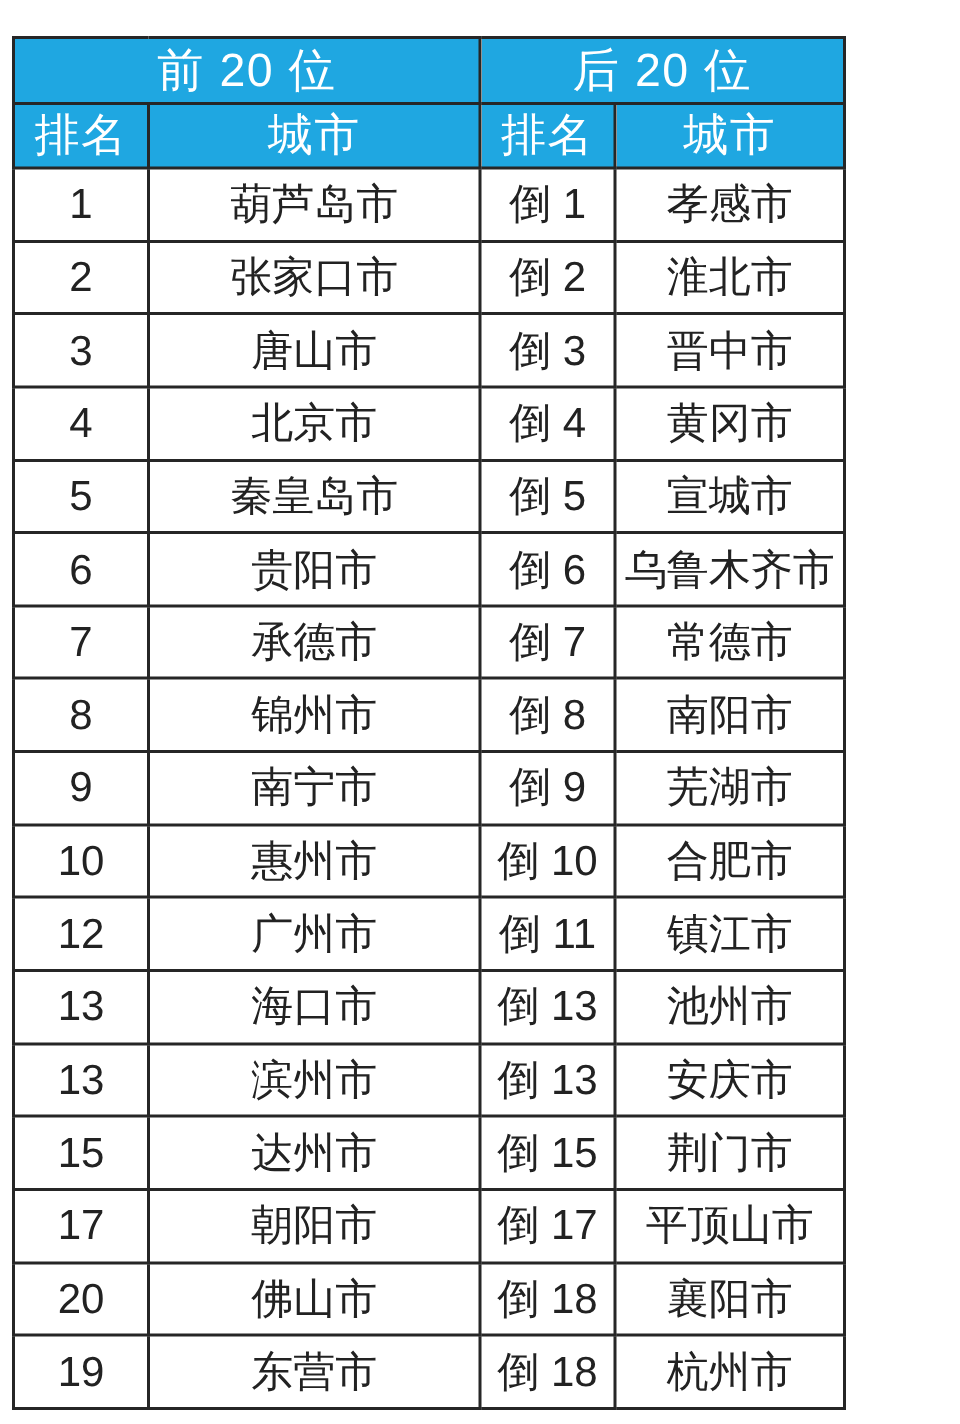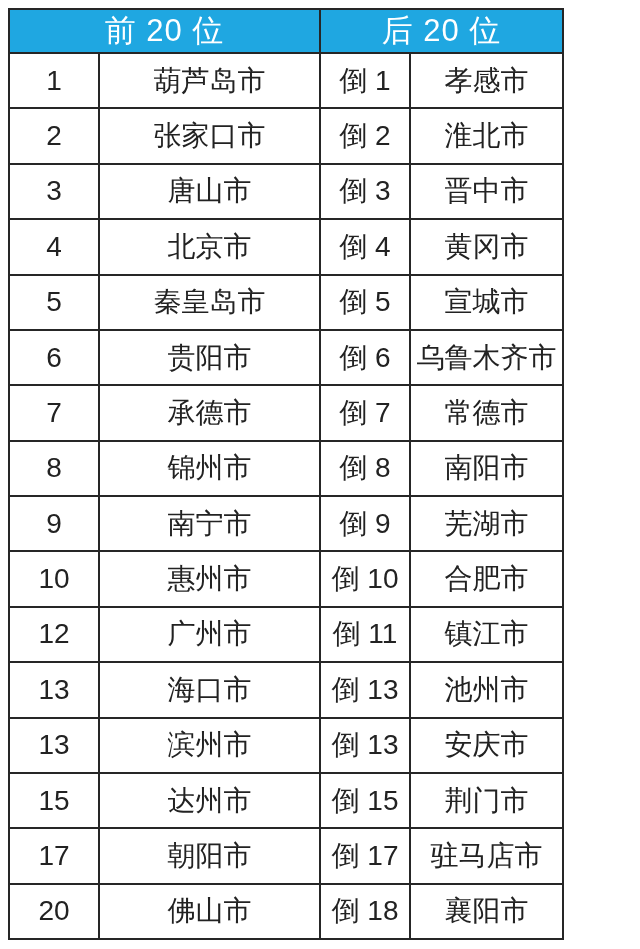--- a/index.html
+++ b/index.html
@@ -6,21 +6,21 @@
   body {
     width: 640px;
     height: 949px;
     background: #ffffff;
     font-family: "Liberation Sans", "DejaVu Sans", sans-serif;
   }
   .page {
     box-sizing: border-box;
     width: 572px;
     height: 949px;
-    padding: 8px 8px 9px 8px;
+    padding: 24px 8px 9px 8px;
     background: #ffffff;
   }
   table.rank-table {
     width: 100%;
     height: 100%;
     border-collapse: collapse;
     table-layout: fixed;
   }
   .rank-table th, .rank-table td {
     border: 2px solid var(--border, #262626);
@@ -53,20 +53,26 @@
     <colgroup>
       <col style="width:90px">
       <col style="width:221px">
       <col style="width:90px">
       <col>
     </colgroup>
     <thead>
       <tr class="group-row">
         <th colspan="2">前 20 位</th>
         <th colspan="2">后 20 位</th>
+      </tr>
+      <tr class="col-row">
+        <th>排名</th>
+        <th>城市</th>
+        <th>排名</th>
+        <th>城市</th>
       </tr>
     </thead>
     <tbody>
 
         <tr>
           <td class="rank">1</td>
           <td class="city">葫芦岛市</td>
           <td class="rank">倒 1</td>
           <td class="city">孝感市</td>
         </tr>
@@ -161,26 +167,32 @@
           <td class="city">达州市</td>
           <td class="rank">倒 15</td>
           <td class="city">荆门市</td>
         </tr>
 
 
         <tr>
           <td class="rank">17</td>
           <td class="city">朝阳市</td>
           <td class="rank">倒 17</td>
-          <td class="city">驻马店市</td>
+          <td class="city">平顶山市</td>
         </tr>
 
         <tr>
           <td class="rank">20</td>
           <td class="city">佛山市</td>
           <td class="rank">倒 18</td>
           <td class="city">襄阳市</td>
         </tr>
 
+        <tr>
+          <td class="rank">19</td>
+          <td class="city">东营市</td>
+          <td class="rank">倒 18</td>
+          <td class="city">杭州市</td>
+        </tr>
 
       </tbody>
   </table>
 </div>
 
 </body></html>

